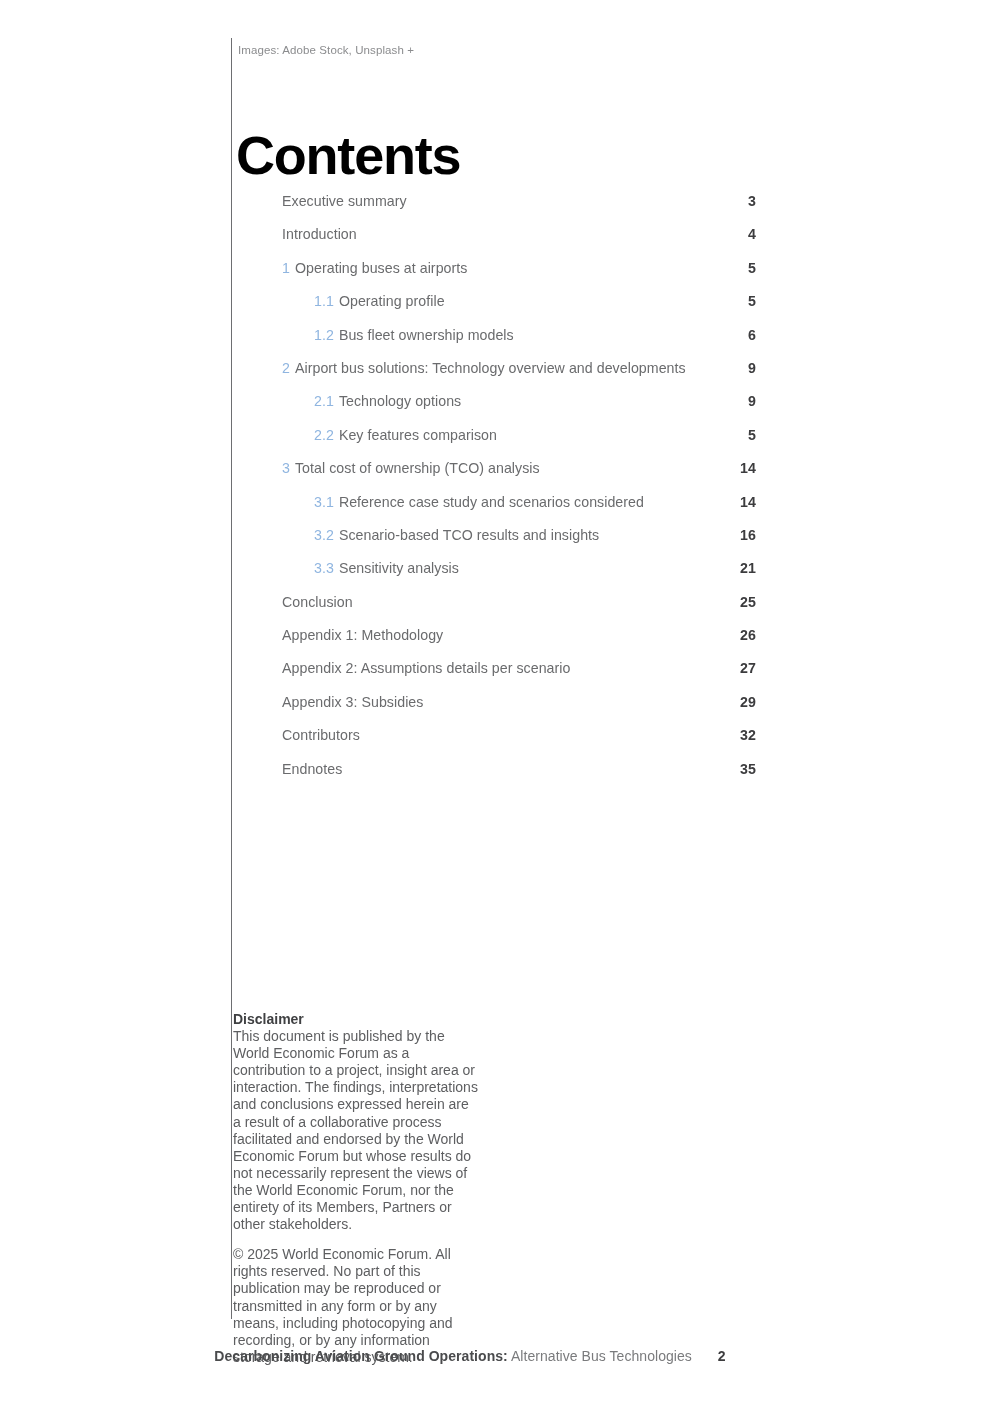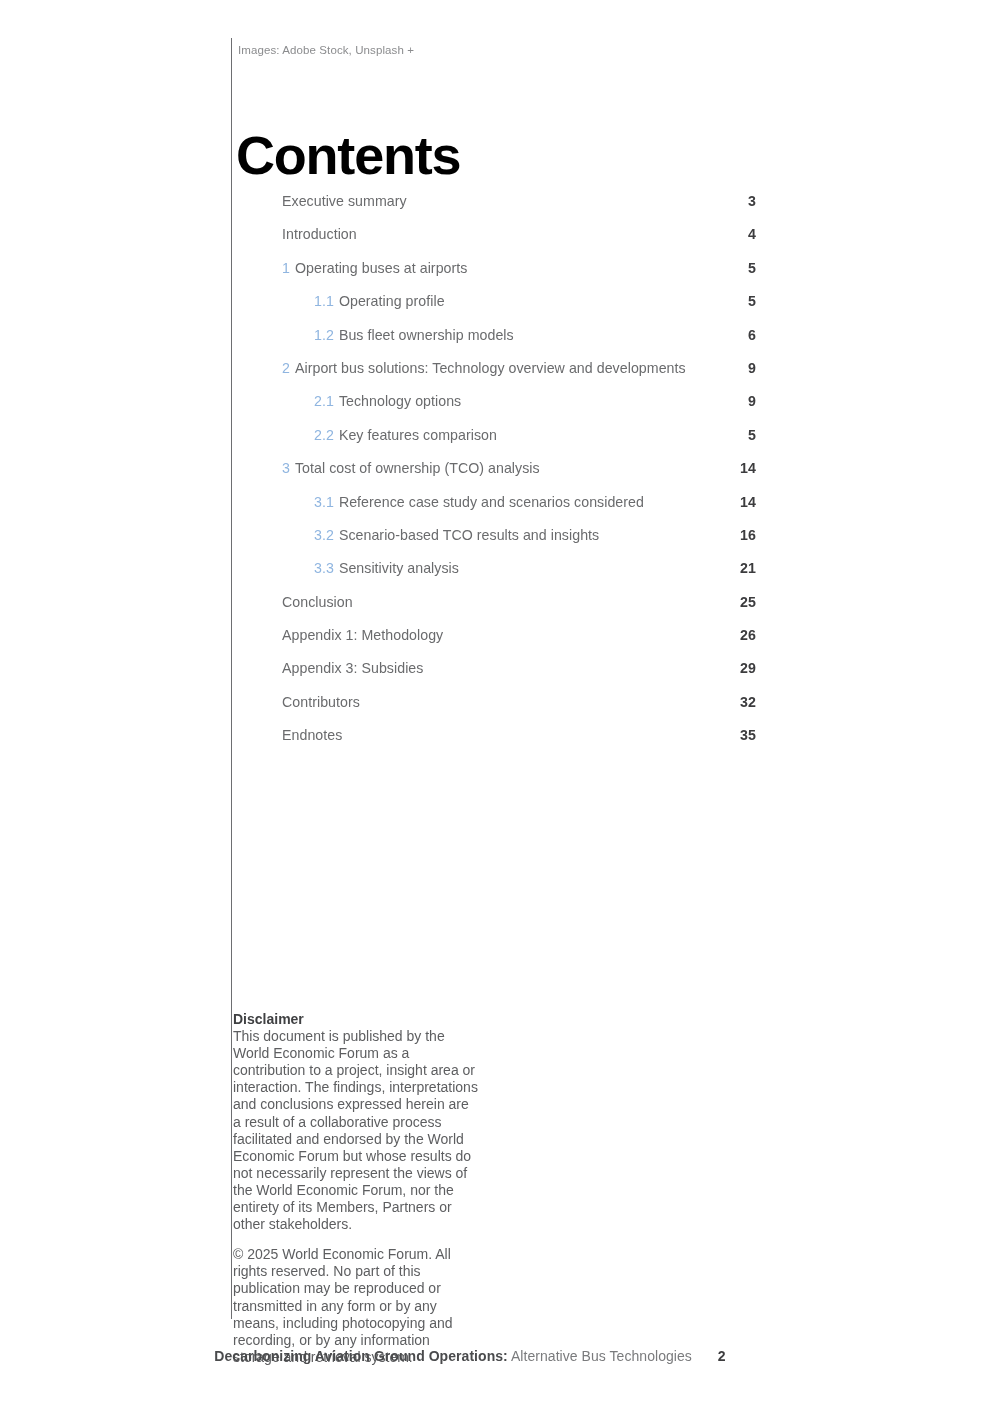--- a/index.html
+++ b/index.html
@@ -202,20 +202,24 @@
       </div>
       <div class="toc-row">
         <span class="lbl"><span class="txt">Conclusion</span></span>
         <span class="pg">25</span>
       </div>
       <div class="toc-row">
         <span class="lbl"><span class="txt">Appendix 1: Methodology</span></span>
         <span class="pg">26</span>
       </div>
       <div class="toc-row">
+        <span class="lbl"><span class="txt">Appendix 2: Assumptions details per scenario</span></span>
+        <span class="pg">27</span>
+      </div>
+      <div class="toc-row">
         <span class="lbl"><span class="txt">Appendix 3: Subsidies</span></span>
         <span class="pg">29</span>
       </div>
       <div class="toc-row">
         <span class="lbl"><span class="txt">Contributors</span></span>
         <span class="pg">32</span>
       </div>
       <div class="toc-row">
         <span class="lbl"><span class="txt">Endnotes</span></span>
         <span class="pg">35</span>

